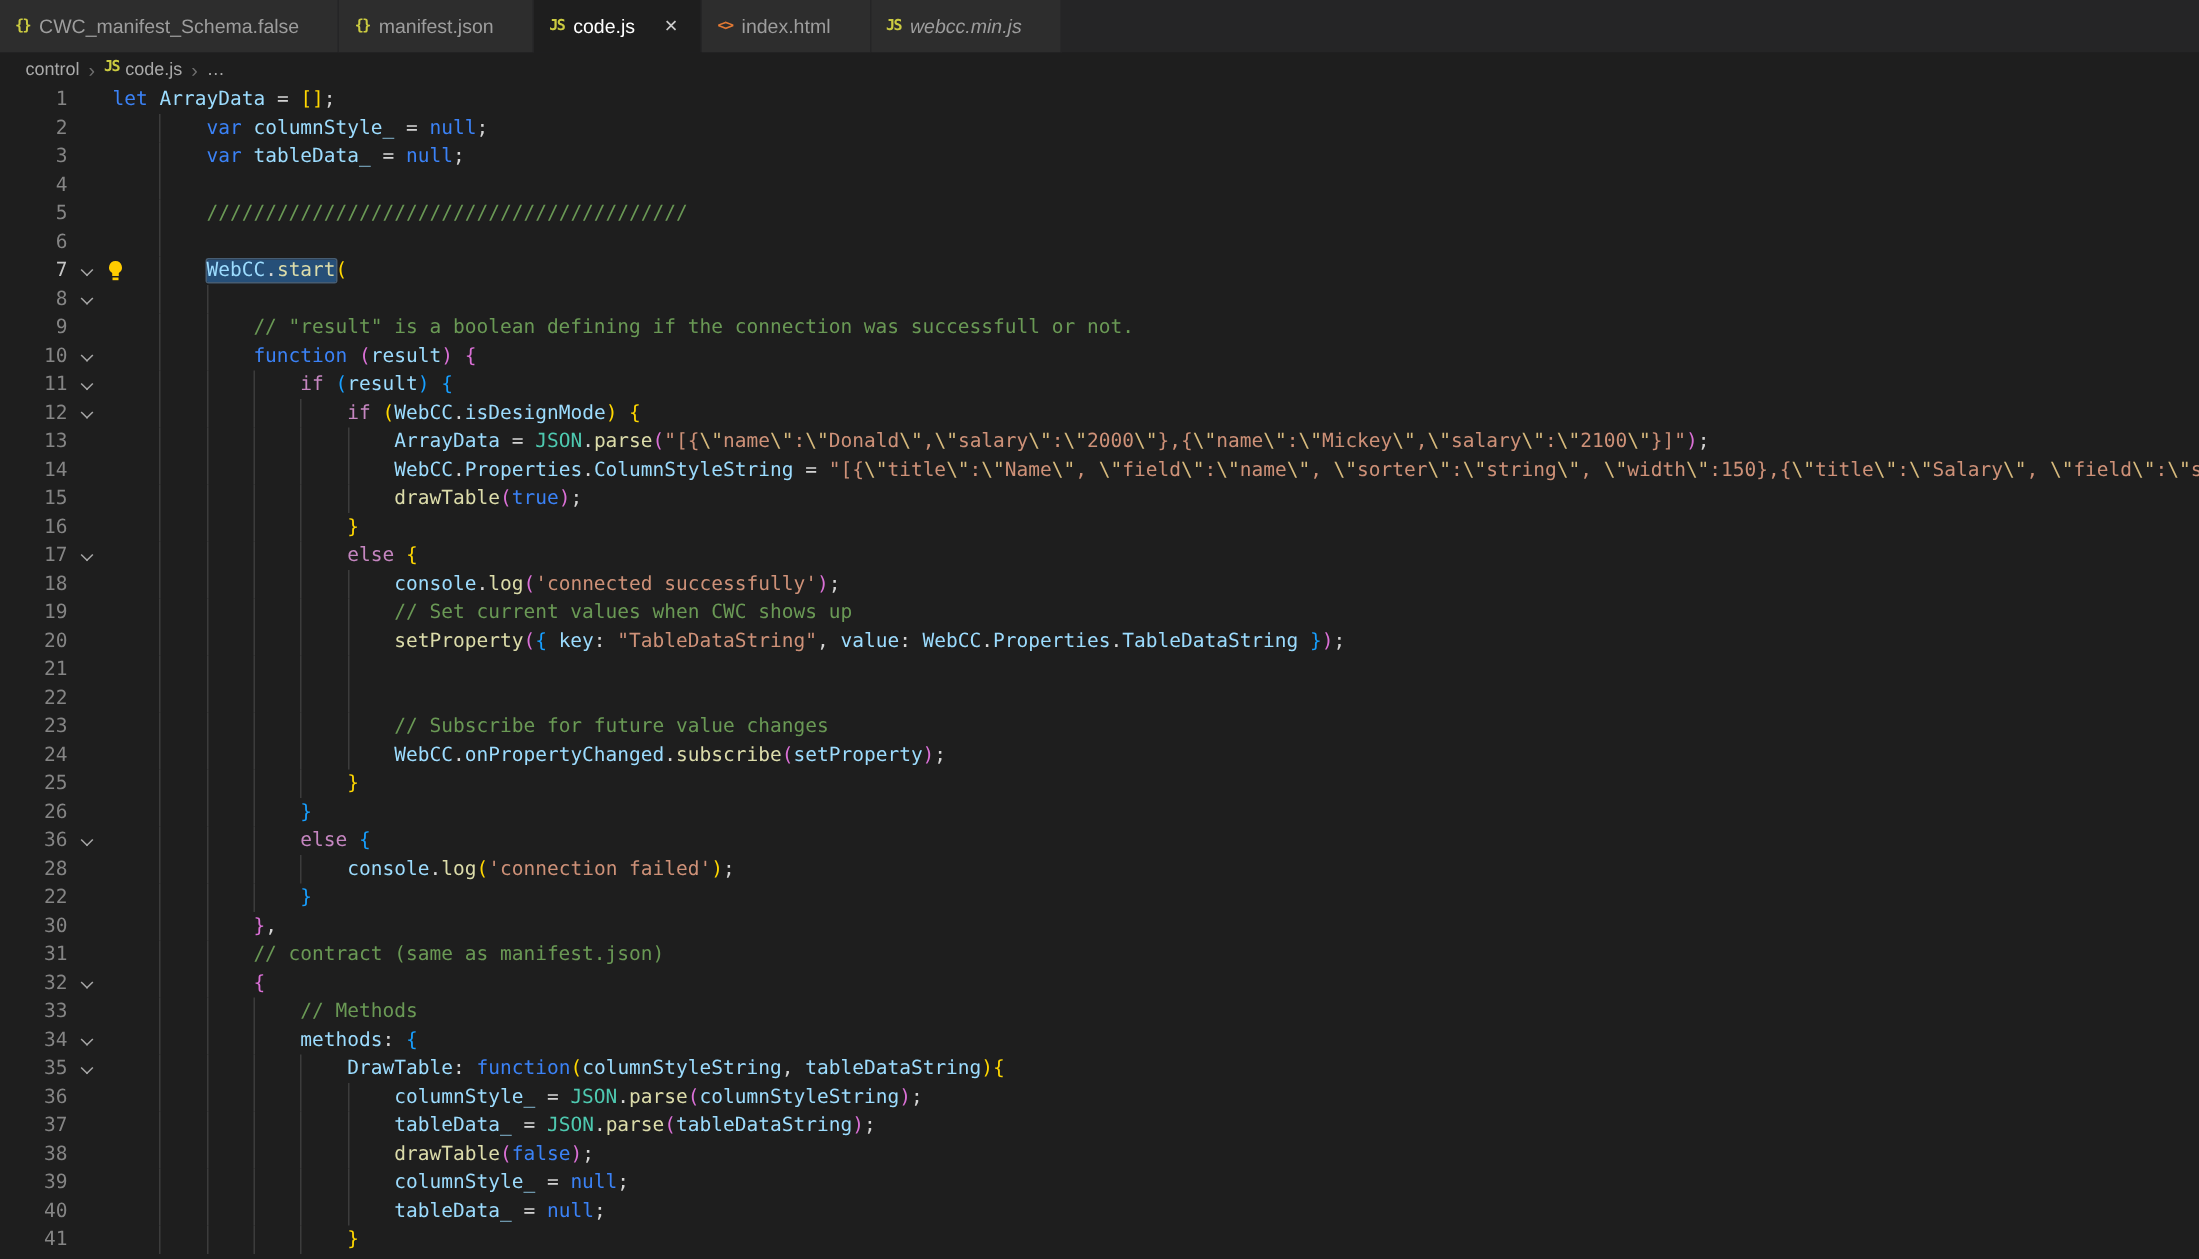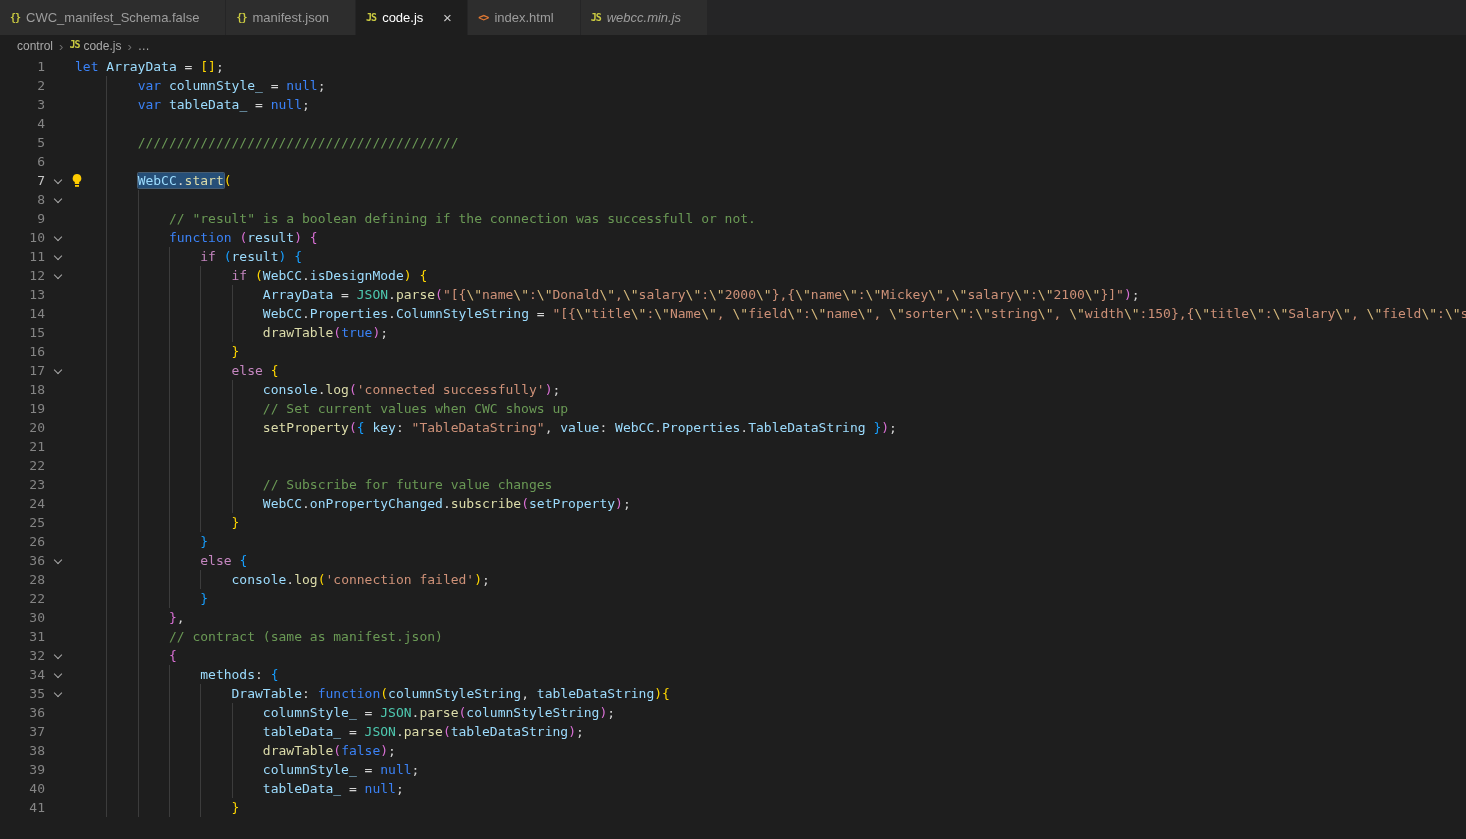--- a/index.html
+++ b/index.html
@@ -108,20 +108,21 @@
       <div class="line"><div class="gutter-num">23</div><div class="content"><span class="guide" style="left: 4ch;"></span><span class="guide" style="left: 8ch;"></span><span class="guide" style="left: 12ch;"></span><span class="guide" style="left: 16ch;"></span><span class="guide" style="left: 20ch;"></span><span class="tk-pl">                        </span><span class="tk-cm">// Subscribe for future value changes</span></div></div>
       <div class="line"><div class="gutter-num">24</div><div class="content"><span class="guide" style="left: 4ch;"></span><span class="guide" style="left: 8ch;"></span><span class="guide" style="left: 12ch;"></span><span class="guide" style="left: 16ch;"></span><span class="guide" style="left: 20ch;"></span><span class="tk-pl">                        </span><span class="tk-va">WebCC</span><span class="tk-pl">.</span><span class="tk-va">onPropertyChanged</span><span class="tk-pl">.</span><span class="tk-fn">subscribe</span><span class="tk-b2">(</span><span class="tk-va">setProperty</span><span class="tk-b2">)</span><span class="tk-pl">;</span></div></div>
       <div class="line"><div class="gutter-num">25</div><div class="content"><span class="guide" style="left: 4ch;"></span><span class="guide" style="left: 8ch;"></span><span class="guide" style="left: 12ch;"></span><span class="guide" style="left: 16ch;"></span><span class="tk-pl">                    </span><span class="tk-b1">}</span></div></div>
       <div class="line"><div class="gutter-num">26</div><div class="content"><span class="guide" style="left: 4ch;"></span><span class="guide" style="left: 8ch;"></span><span class="guide" style="left: 12ch;"></span><span class="tk-pl">                </span><span class="tk-b3">}</span></div></div>
       <div class="line"><div class="gutter-num">36</div><div class="fold"></div><div class="content"><span class="guide" style="left: 4ch;"></span><span class="guide" style="left: 8ch;"></span><span class="guide" style="left: 12ch;"></span><span class="tk-pl">                </span><span class="tk-ct">else</span><span class="tk-pl"> </span><span class="tk-b3">{</span></div></div>
       <div class="line"><div class="gutter-num">28</div><div class="content"><span class="guide" style="left: 4ch;"></span><span class="guide" style="left: 8ch;"></span><span class="guide" style="left: 12ch;"></span><span class="guide" style="left: 16ch;"></span><span class="tk-pl">                    </span><span class="tk-va">console</span><span class="tk-pl">.</span><span class="tk-fn">log</span><span class="tk-b1">(</span><span class="tk-st">'connection failed'</span><span class="tk-b1">)</span><span class="tk-pl">;</span></div></div>
       <div class="line"><div class="gutter-num">22</div><div class="content"><span class="guide" style="left: 4ch;"></span><span class="guide" style="left: 8ch;"></span><span class="guide" style="left: 12ch;"></span><span class="tk-pl">                </span><span class="tk-b3">}</span></div></div>
       <div class="line"><div class="gutter-num">30</div><div class="content"><span class="guide" style="left: 4ch;"></span><span class="guide" style="left: 8ch;"></span><span class="tk-pl">            </span><span class="tk-b2">}</span><span class="tk-pl">,</span></div></div>
       <div class="line"><div class="gutter-num">31</div><div class="content"><span class="guide" style="left: 4ch;"></span><span class="guide" style="left: 8ch;"></span><span class="tk-pl">            </span><span class="tk-cm">// contract (same as manifest.json)</span></div></div>
       <div class="line"><div class="gutter-num">32</div><div class="fold"></div><div class="content"><span class="guide" style="left: 4ch;"></span><span class="guide" style="left: 8ch;"></span><span class="tk-pl">            </span><span class="tk-b2">{</span></div></div>
+      <div class="line"><div class="gutter-num">33</div><div class="content"><span class="guide" style="left: 4ch;"></span><span class="guide" style="left: 8ch;"></span><span class="guide" style="left: 12ch;"></span><span class="tk-pl">                </span><span class="tk-cm">// Methods</span></div></div>
       <div class="line"><div class="gutter-num">34</div><div class="fold"></div><div class="content"><span class="guide" style="left: 4ch;"></span><span class="guide" style="left: 8ch;"></span><span class="guide" style="left: 12ch;"></span><span class="tk-pl">                </span><span class="tk-va">methods</span><span class="tk-pl">: </span><span class="tk-b3">{</span></div></div>
       <div class="line"><div class="gutter-num">35</div><div class="fold"></div><div class="content"><span class="guide" style="left: 4ch;"></span><span class="guide" style="left: 8ch;"></span><span class="guide" style="left: 12ch;"></span><span class="guide" style="left: 16ch;"></span><span class="tk-pl">                    </span><span class="tk-va">DrawTable</span><span class="tk-pl">: </span><span class="tk-kw">function</span><span class="tk-b1">(</span><span class="tk-va">columnStyleString</span><span class="tk-pl">, </span><span class="tk-va">tableDataString</span><span class="tk-b1">)</span><span class="tk-b1">{</span></div></div>
       <div class="line"><div class="gutter-num">36</div><div class="content"><span class="guide" style="left: 4ch;"></span><span class="guide" style="left: 8ch;"></span><span class="guide" style="left: 12ch;"></span><span class="guide" style="left: 16ch;"></span><span class="guide" style="left: 20ch;"></span><span class="tk-pl">                        </span><span class="tk-va">columnStyle_</span><span class="tk-pl"> = </span><span class="tk-cl">JSON</span><span class="tk-pl">.</span><span class="tk-fn">parse</span><span class="tk-b2">(</span><span class="tk-va">columnStyleString</span><span class="tk-b2">)</span><span class="tk-pl">;</span></div></div>
       <div class="line"><div class="gutter-num">37</div><div class="content"><span class="guide" style="left: 4ch;"></span><span class="guide" style="left: 8ch;"></span><span class="guide" style="left: 12ch;"></span><span class="guide" style="left: 16ch;"></span><span class="guide" style="left: 20ch;"></span><span class="tk-pl">                        </span><span class="tk-va">tableData_</span><span class="tk-pl"> = </span><span class="tk-cl">JSON</span><span class="tk-pl">.</span><span class="tk-fn">parse</span><span class="tk-b2">(</span><span class="tk-va">tableDataString</span><span class="tk-b2">)</span><span class="tk-pl">;</span></div></div>
       <div class="line"><div class="gutter-num">38</div><div class="content"><span class="guide" style="left: 4ch;"></span><span class="guide" style="left: 8ch;"></span><span class="guide" style="left: 12ch;"></span><span class="guide" style="left: 16ch;"></span><span class="guide" style="left: 20ch;"></span><span class="tk-pl">                        </span><span class="tk-fn">drawTable</span><span class="tk-b2">(</span><span class="tk-kw">false</span><span class="tk-b2">)</span><span class="tk-pl">;</span></div></div>
       <div class="line"><div class="gutter-num">39</div><div class="content"><span class="guide" style="left: 4ch;"></span><span class="guide" style="left: 8ch;"></span><span class="guide" style="left: 12ch;"></span><span class="guide" style="left: 16ch;"></span><span class="guide" style="left: 20ch;"></span><span class="tk-pl">                        </span><span class="tk-va">columnStyle_</span><span class="tk-pl"> = </span><span class="tk-kw">null</span><span class="tk-pl">;</span></div></div>
       <div class="line"><div class="gutter-num">40</div><div class="content"><span class="guide" style="left: 4ch;"></span><span class="guide" style="left: 8ch;"></span><span class="guide" style="left: 12ch;"></span><span class="guide" style="left: 16ch;"></span><span class="guide" style="left: 20ch;"></span><span class="tk-pl">                        </span><span class="tk-va">tableData_</span><span class="tk-pl"> = </span><span class="tk-kw">null</span><span class="tk-pl">;</span></div></div>
       <div class="line"><div class="gutter-num">41</div><div class="content"><span class="guide" style="left: 4ch;"></span><span class="guide" style="left: 8ch;"></span><span class="guide" style="left: 12ch;"></span><span class="guide" style="left: 16ch;"></span><span class="tk-pl">                    </span><span class="tk-b1">}</span></div></div>
     </div>
 </div>

